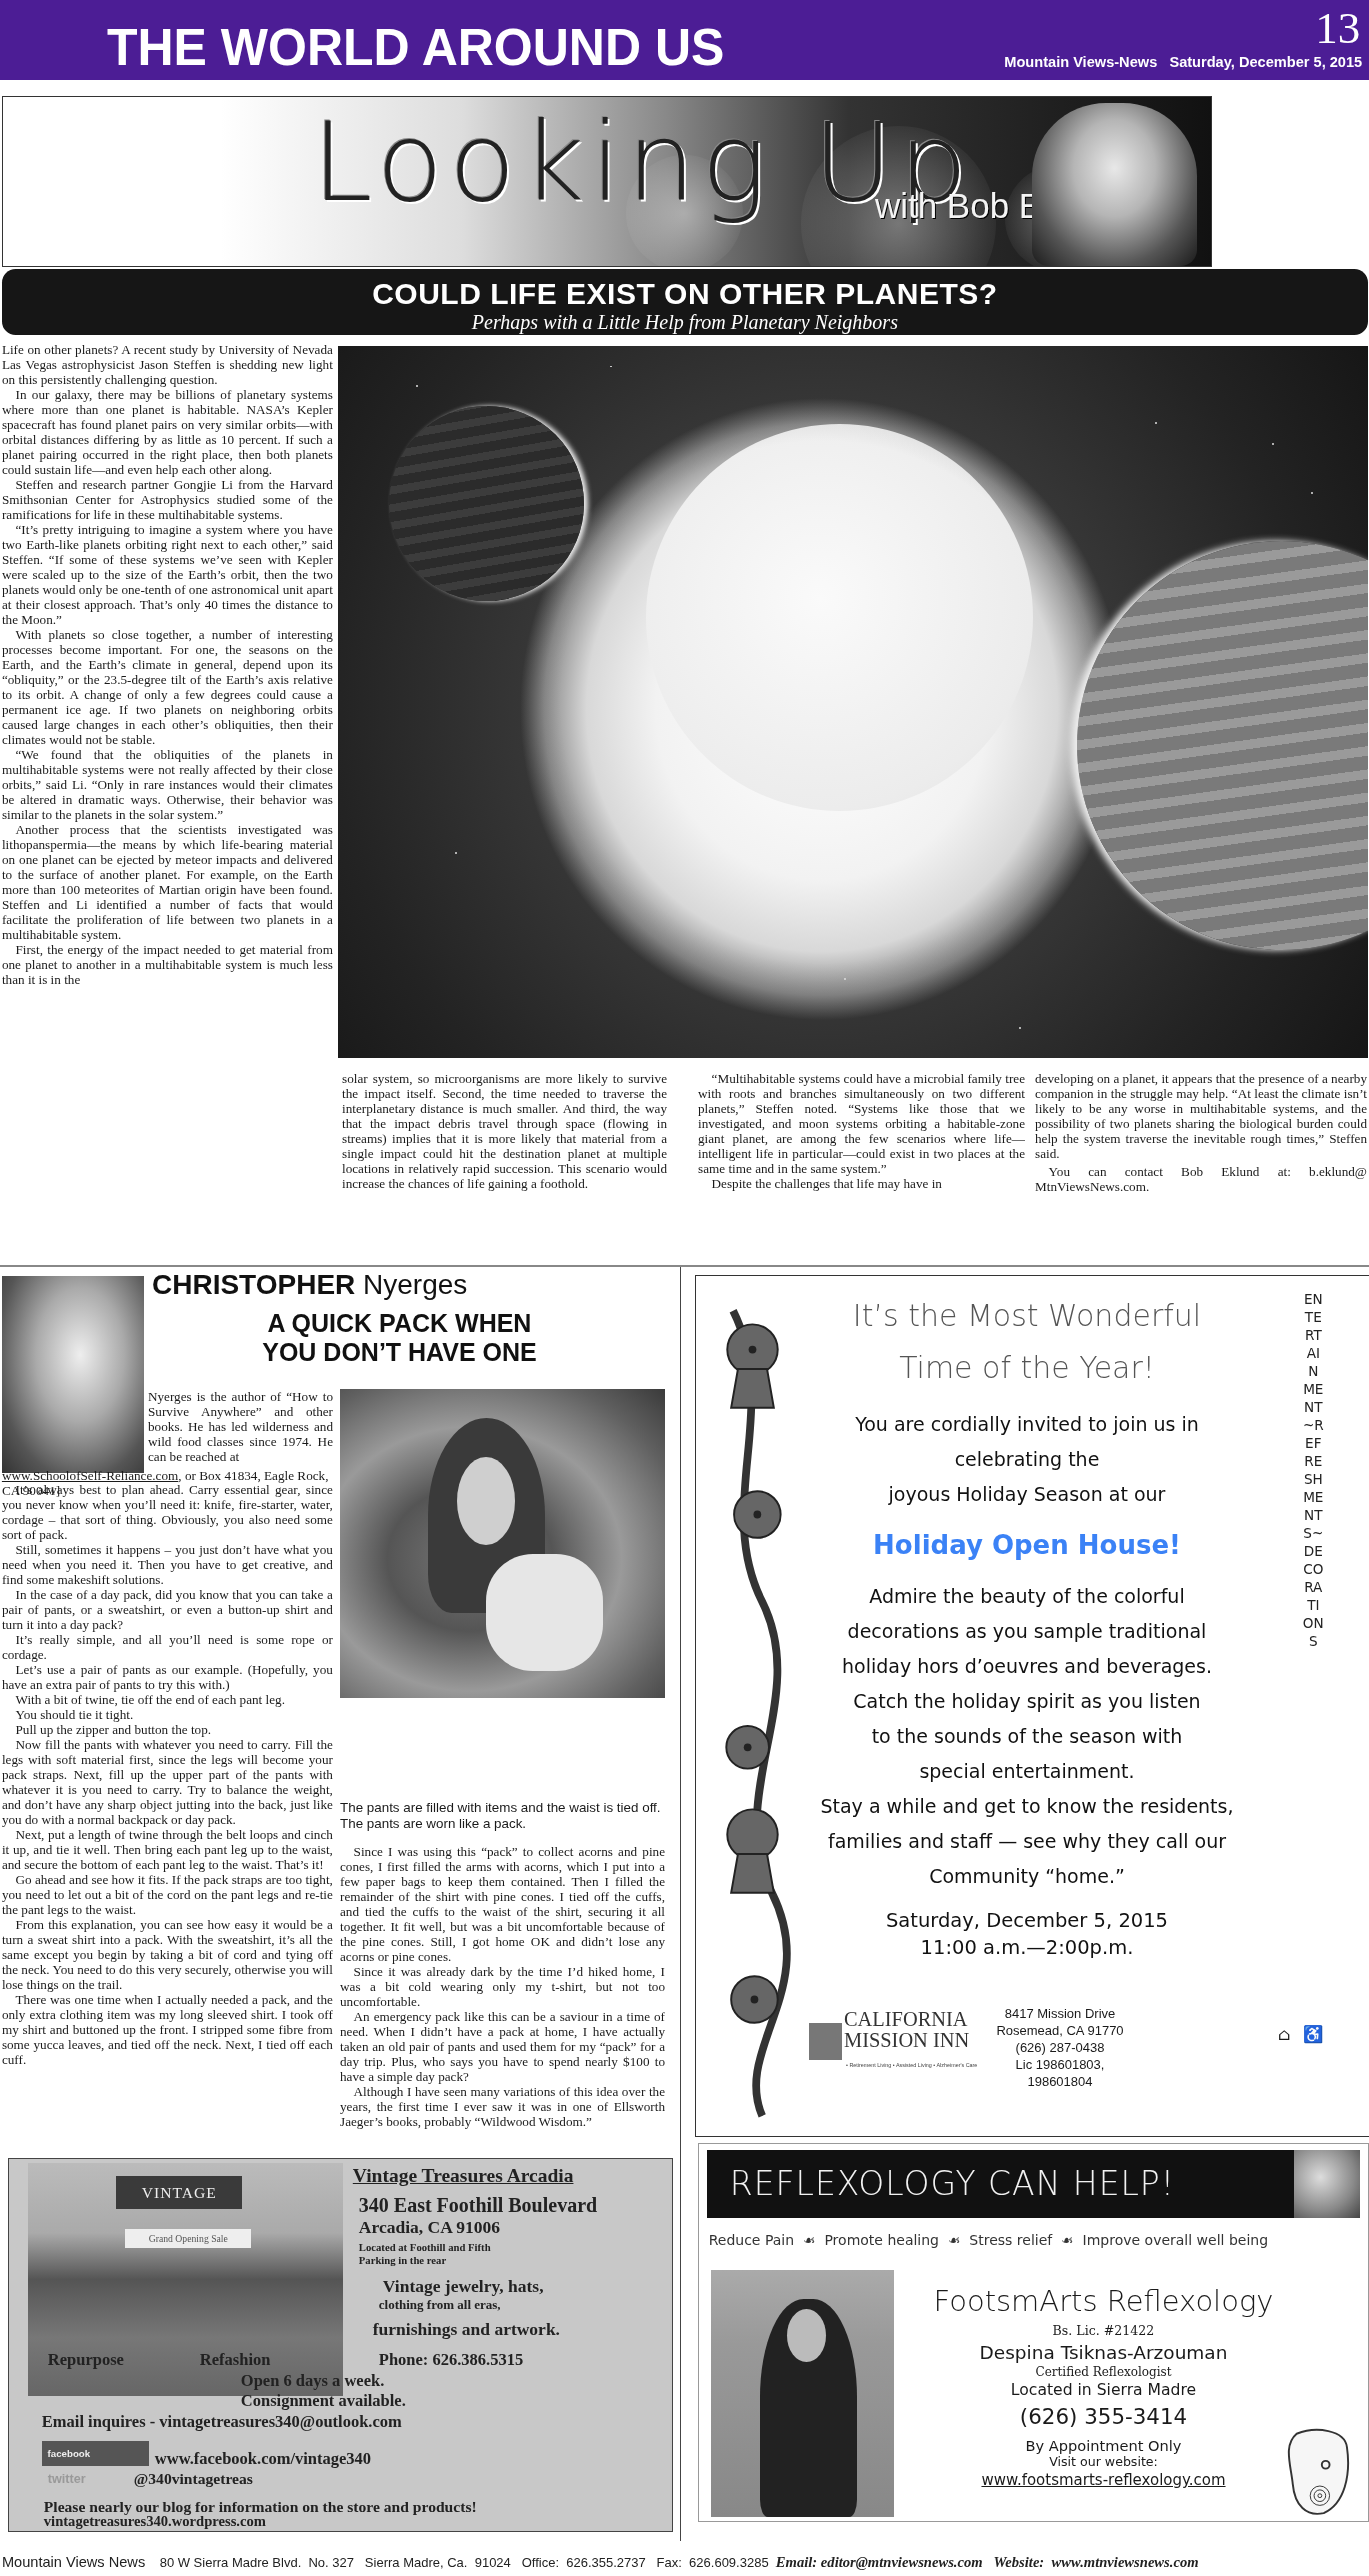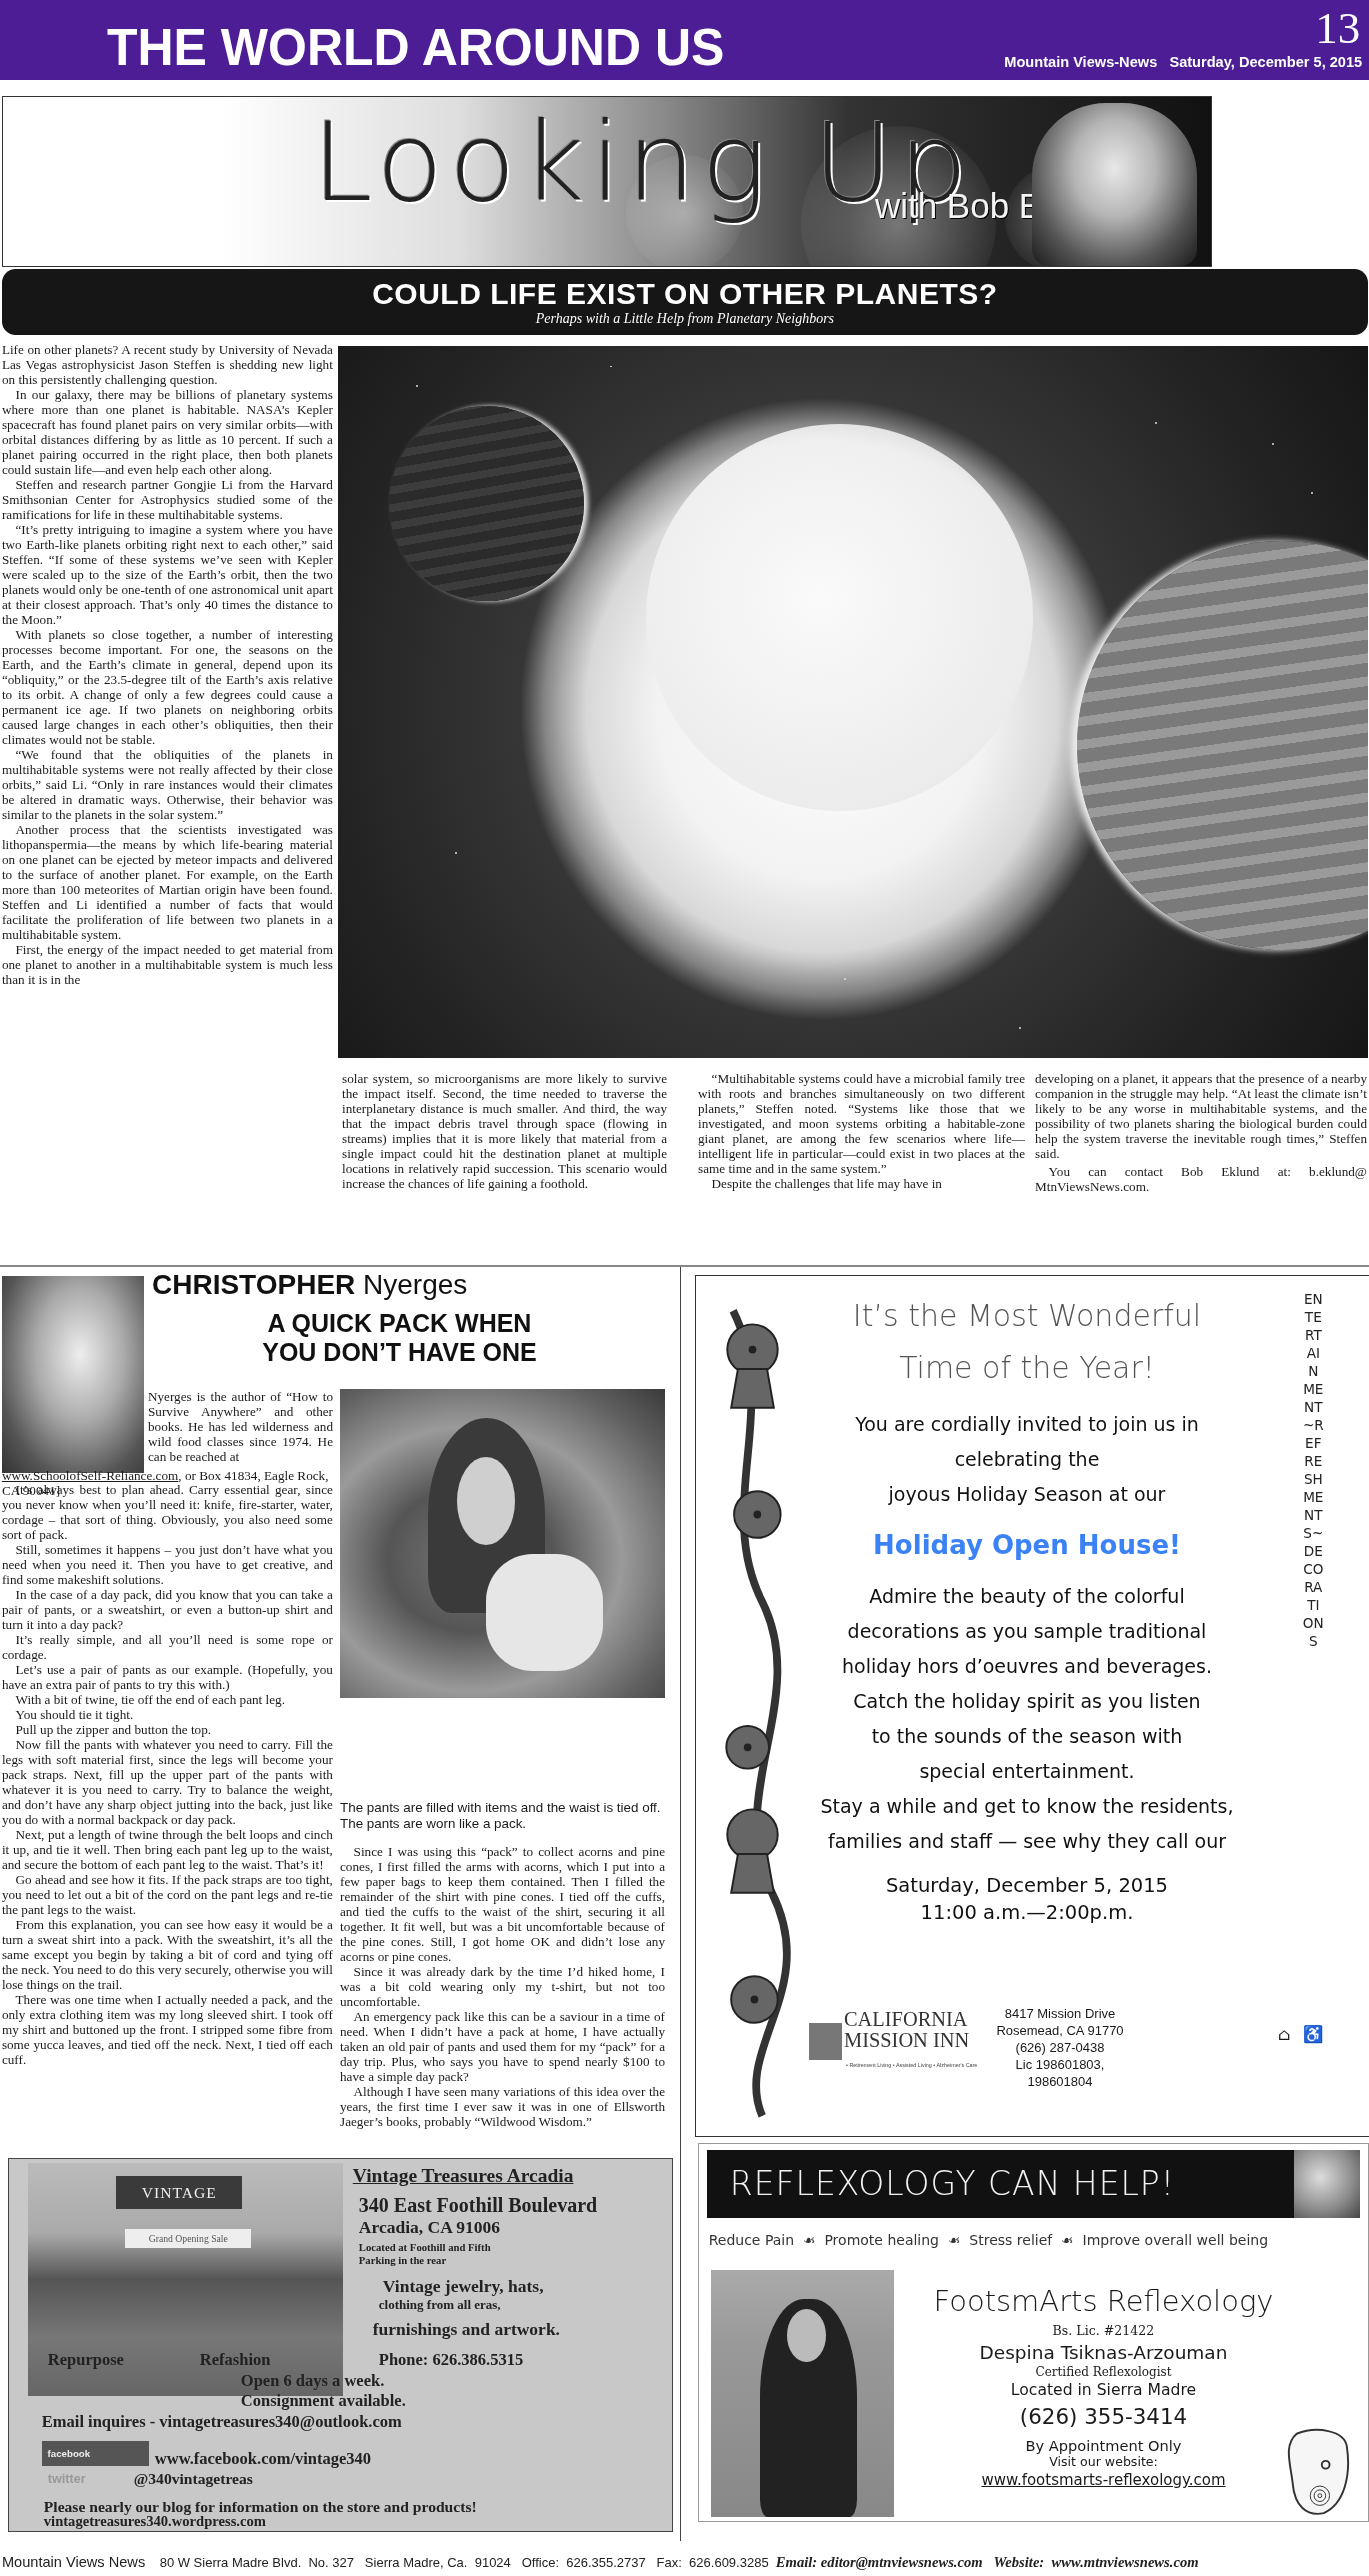--- a/index.html
+++ b/index.html
@@ -9,21 +9,21 @@
 #masthead .title{position:absolute;left:107px;top:17.5px;font-family:"Liberation Sans",sans-serif;font-weight:bold;font-size:51px;letter-spacing:0px;transform:scaleX(0.98);transform-origin:left}
 #masthead .pagenum{position:absolute;right:9.7px;top:1.9px;font-family:"Liberation Serif",serif;font-size:45px}
 #masthead .dateline{position:absolute;right:7.8px;top:54px;font-family:"Liberation Sans",sans-serif;font-weight:bold;font-size:14.6px}
 #banner{left:1.9px;top:96px;width:1210px;height:171px;border:1.9px solid #333;background:linear-gradient(90deg,#fff 0%,#fff 18%,#ddd 38%,#888 55%,#333 70%,#111 100%);overflow:hidden}
 #banner .lu{position:absolute;left:309px;top:1.9px;font-family:"DejaVu Sans",sans-serif;font-weight:200;font-size:109px;color:#222;letter-spacing:5.8px;text-shadow:1.9px 1.9px 0 #fff,-1px -1px 0 #888}
 #banner .with{position:absolute;left:872px;top:89px;font-family:"Liberation Sans",sans-serif;font-size:35px;color:#f4f4f4;text-shadow:1px 1px 0 #000}
 #banner .flare{position:absolute;border-radius:50%;background:radial-gradient(circle,rgba(255,255,255,.35),rgba(255,255,255,.05) 70%,transparent)}
 #banner .portrait{position:absolute;right:13.6px;top:5.8px;width:165px;height:163px;border-radius:45% 45% 10% 10%;background:radial-gradient(ellipse at 50% 40%,#e8e8e8 0%,#b5b5b5 35%,#555 70%,#1a1a1a 100%)}
 #headline-box{left:1.9px;top:269px;width:1366px;height:66px;background:#161616;border-radius:13.6px;color:#fff;text-align:center}
 #headline-box .h{font-family:"Liberation Sans",sans-serif;font-weight:bold;font-size:30px;margin-top:7.8px;letter-spacing:0.5px}
-#headline-box .sub{font-family:"Liberation Serif",serif;font-style:italic;font-size:14px;margin-top:0px}
+#headline-box .sub{font-family:"Liberation Serif",serif;font-style:italic;font-size:20px;margin-top:0px}
 .col{font-family:"Liberation Serif",serif;font-size:13.2px;line-height:15px;text-align:justify}
 .col p{text-indent:13.6px}
 .col p.first{text-indent:0}
 #art1-col1{left:1.9px;top:342px;width:331px}
 #space-image{left:338px;top:346px;width:1030px;height:712px;background:radial-gradient(ellipse 302px 311px at 47% 51%,#fff 0%,#f2f2f2 55%,#d8d8d8 78%,#8a8a8a 92%,#3a3a3a 100%);background-color:#222;overflow:hidden}
 #space-image .glow{position:absolute;inset:0;background:radial-gradient(circle at 47% 50%,rgba(255,255,255,.0) 40%,rgba(20,20,20,.6) 75%,#161616 100%)}
 #space-image .star{position:absolute;left:308px;top:78px;width:387px;height:387px;border-radius:50%;background:radial-gradient(circle at 45% 45%,#fafafa,#ececec 70%,#e0e0e0)}
 #space-image .planetL{position:absolute;left:51px;top:60px;width:195px;height:195px;border-radius:50%;background:repeating-linear-gradient(170deg,#2b2b2b 0 9.7px,#3c3c3c 9.7px 17.5px);box-shadow:3.9px 0 5.8px #eee}
 #space-image .planetR{position:absolute;left:739px;top:195px;width:409px;height:409px;border-radius:50%;background:repeating-linear-gradient(172deg,#7a7a7a 0 13.6px,#9a9a9a 13.6px 23px);box-shadow:-5.8px 0 7.8px #eee}
 #space-image .dot{position:absolute;width:1.9px;height:1.9px;background:#ddd;border-radius:50%}
@@ -216,20 +216,21 @@
     <div class="p">joyous Holiday Season at our</div>
     <div class="h2">Holiday Open House!</div>
     <div class="p">Admire the beauty of the colorful</div>
     <div class="p">decorations as you sample traditional</div>
     <div class="p">holiday hors d’oeuvres and beverages.</div>
     <div class="p">Catch the holiday spirit as you listen</div>
     <div class="p">to the sounds of the season with</div>
     <div class="p">special entertainment.</div>
     <div class="p">Stay a while and get to know the residents,</div>
     <div class="p">families and staff — see why they call our</div>
+    <div class="p">Community “home.”</div>
     <div class="date">Saturday, December 5, 2015</div>
     <div class="date" style="margin-top:0">11:00 a.m.—2:00p.m.</div>
   </div>
   <div class="vert" id="vert-text" style="word-break:break-all">ENTERTAINMENT~REFRESHMENTS~DECORATIONS</div>
   <div class="logo">
     <div class="bldg"></div>
     <div class="name">CALIFORNIA</div>
     <div class="name" style="top:33px">MISSION INN</div>
     <div class="tag">• Retirement Living   • Assisted Living   • Alzheimer's Care</div>
   </div>

